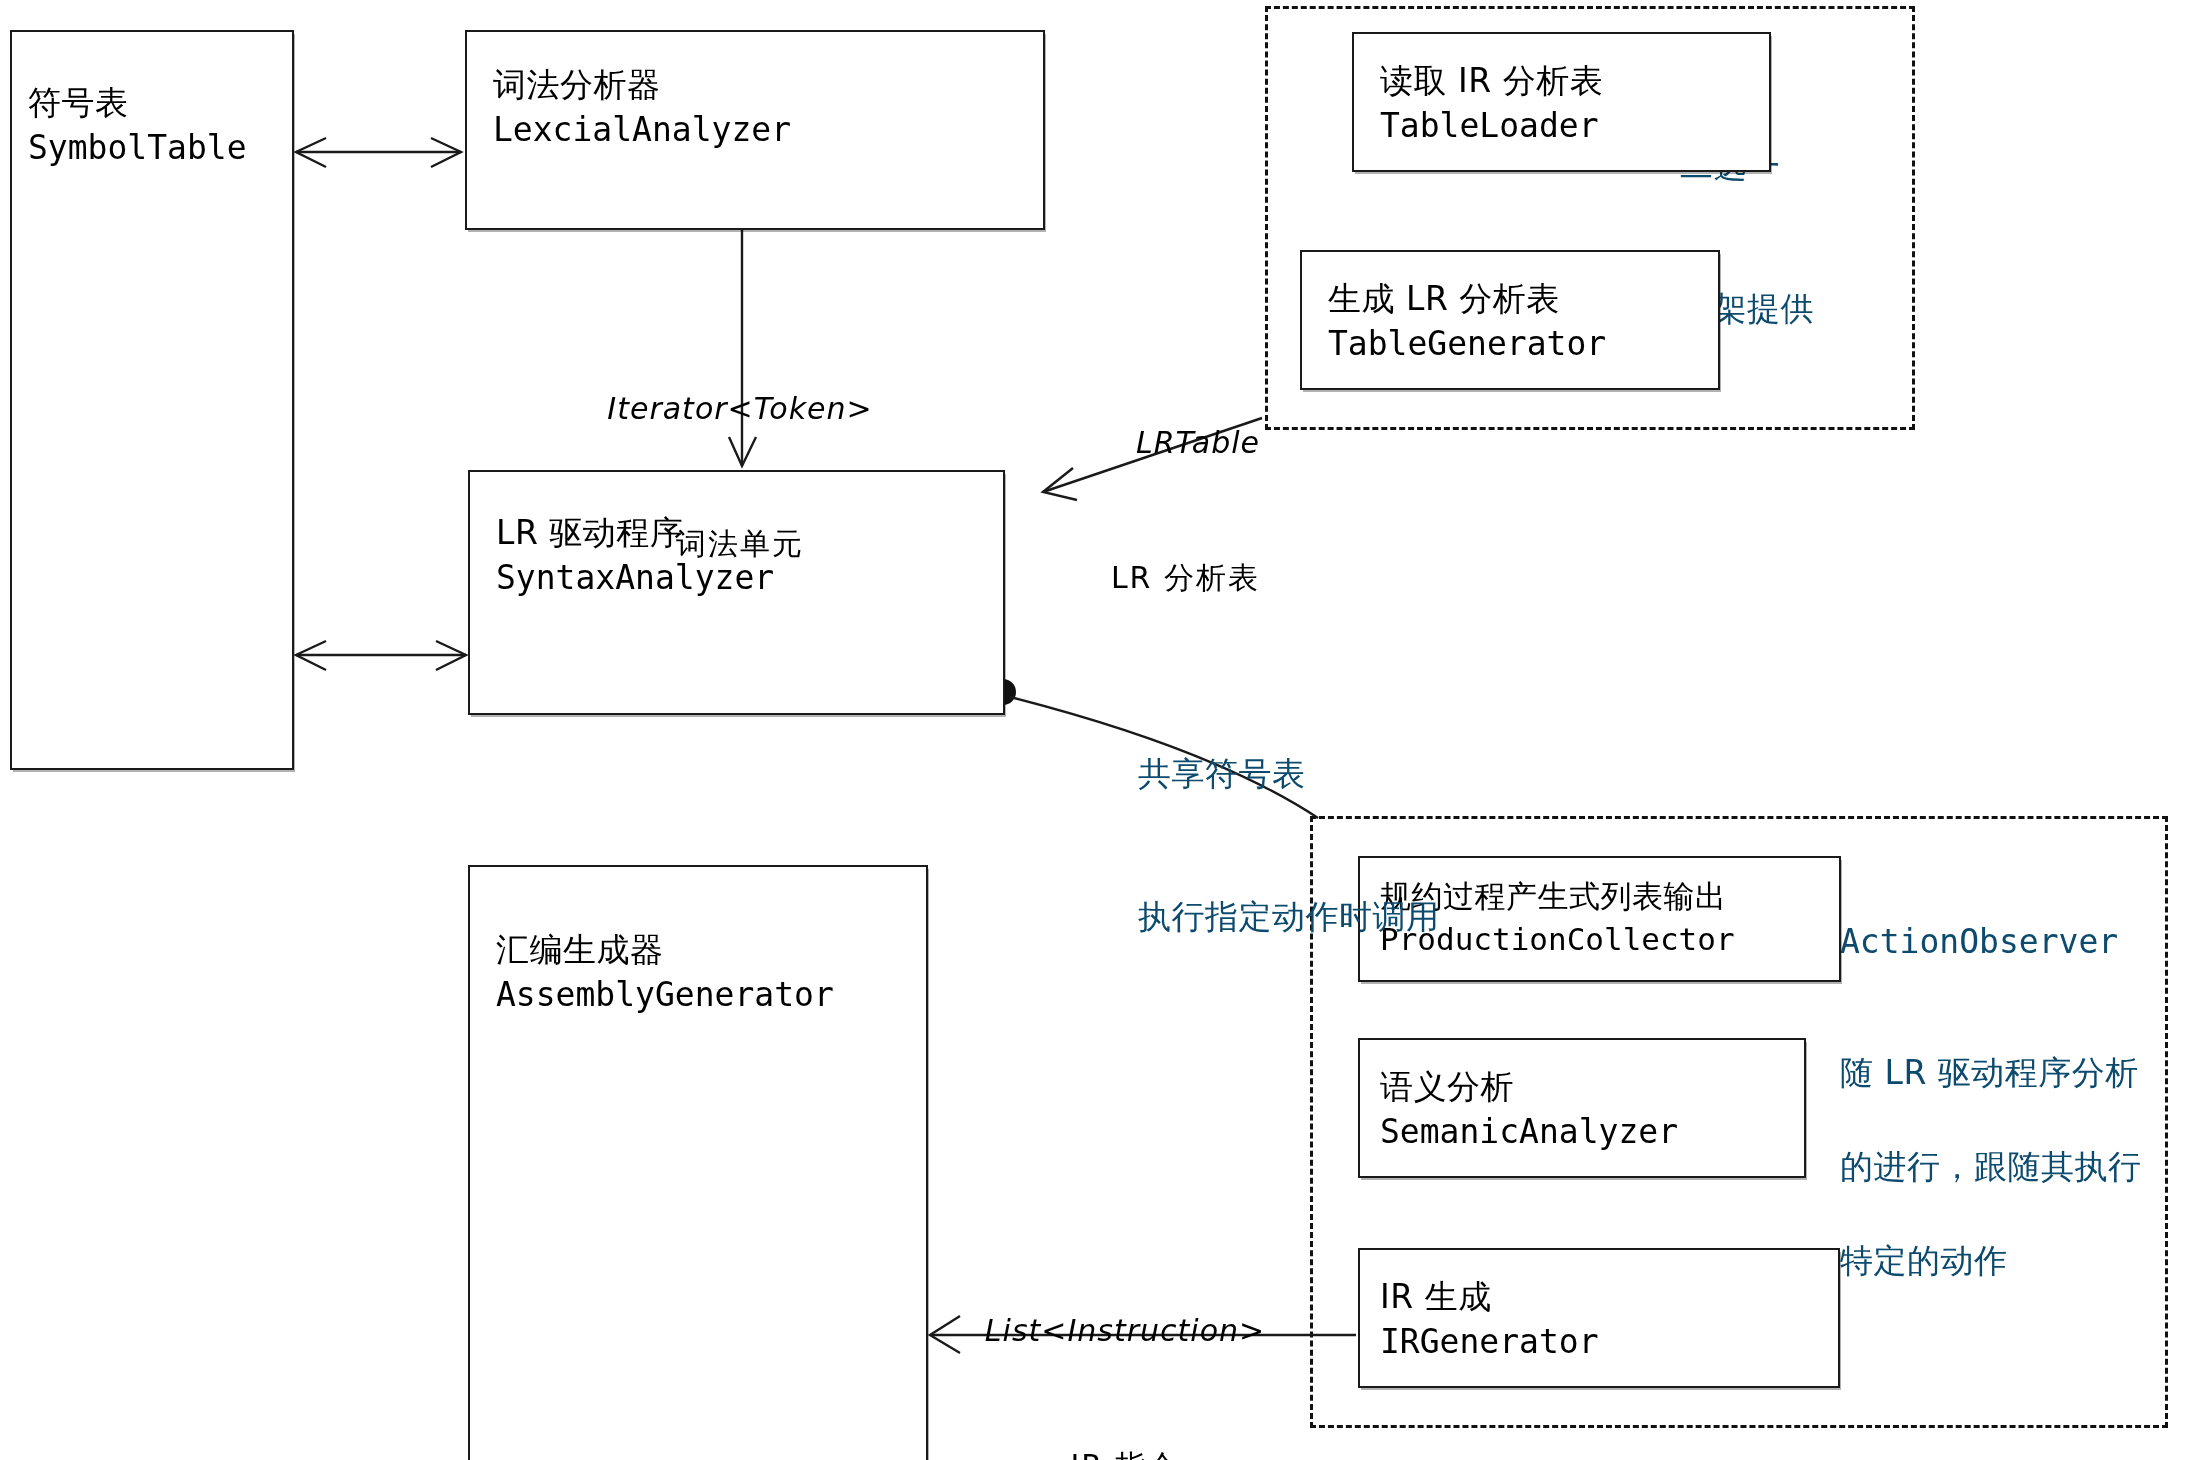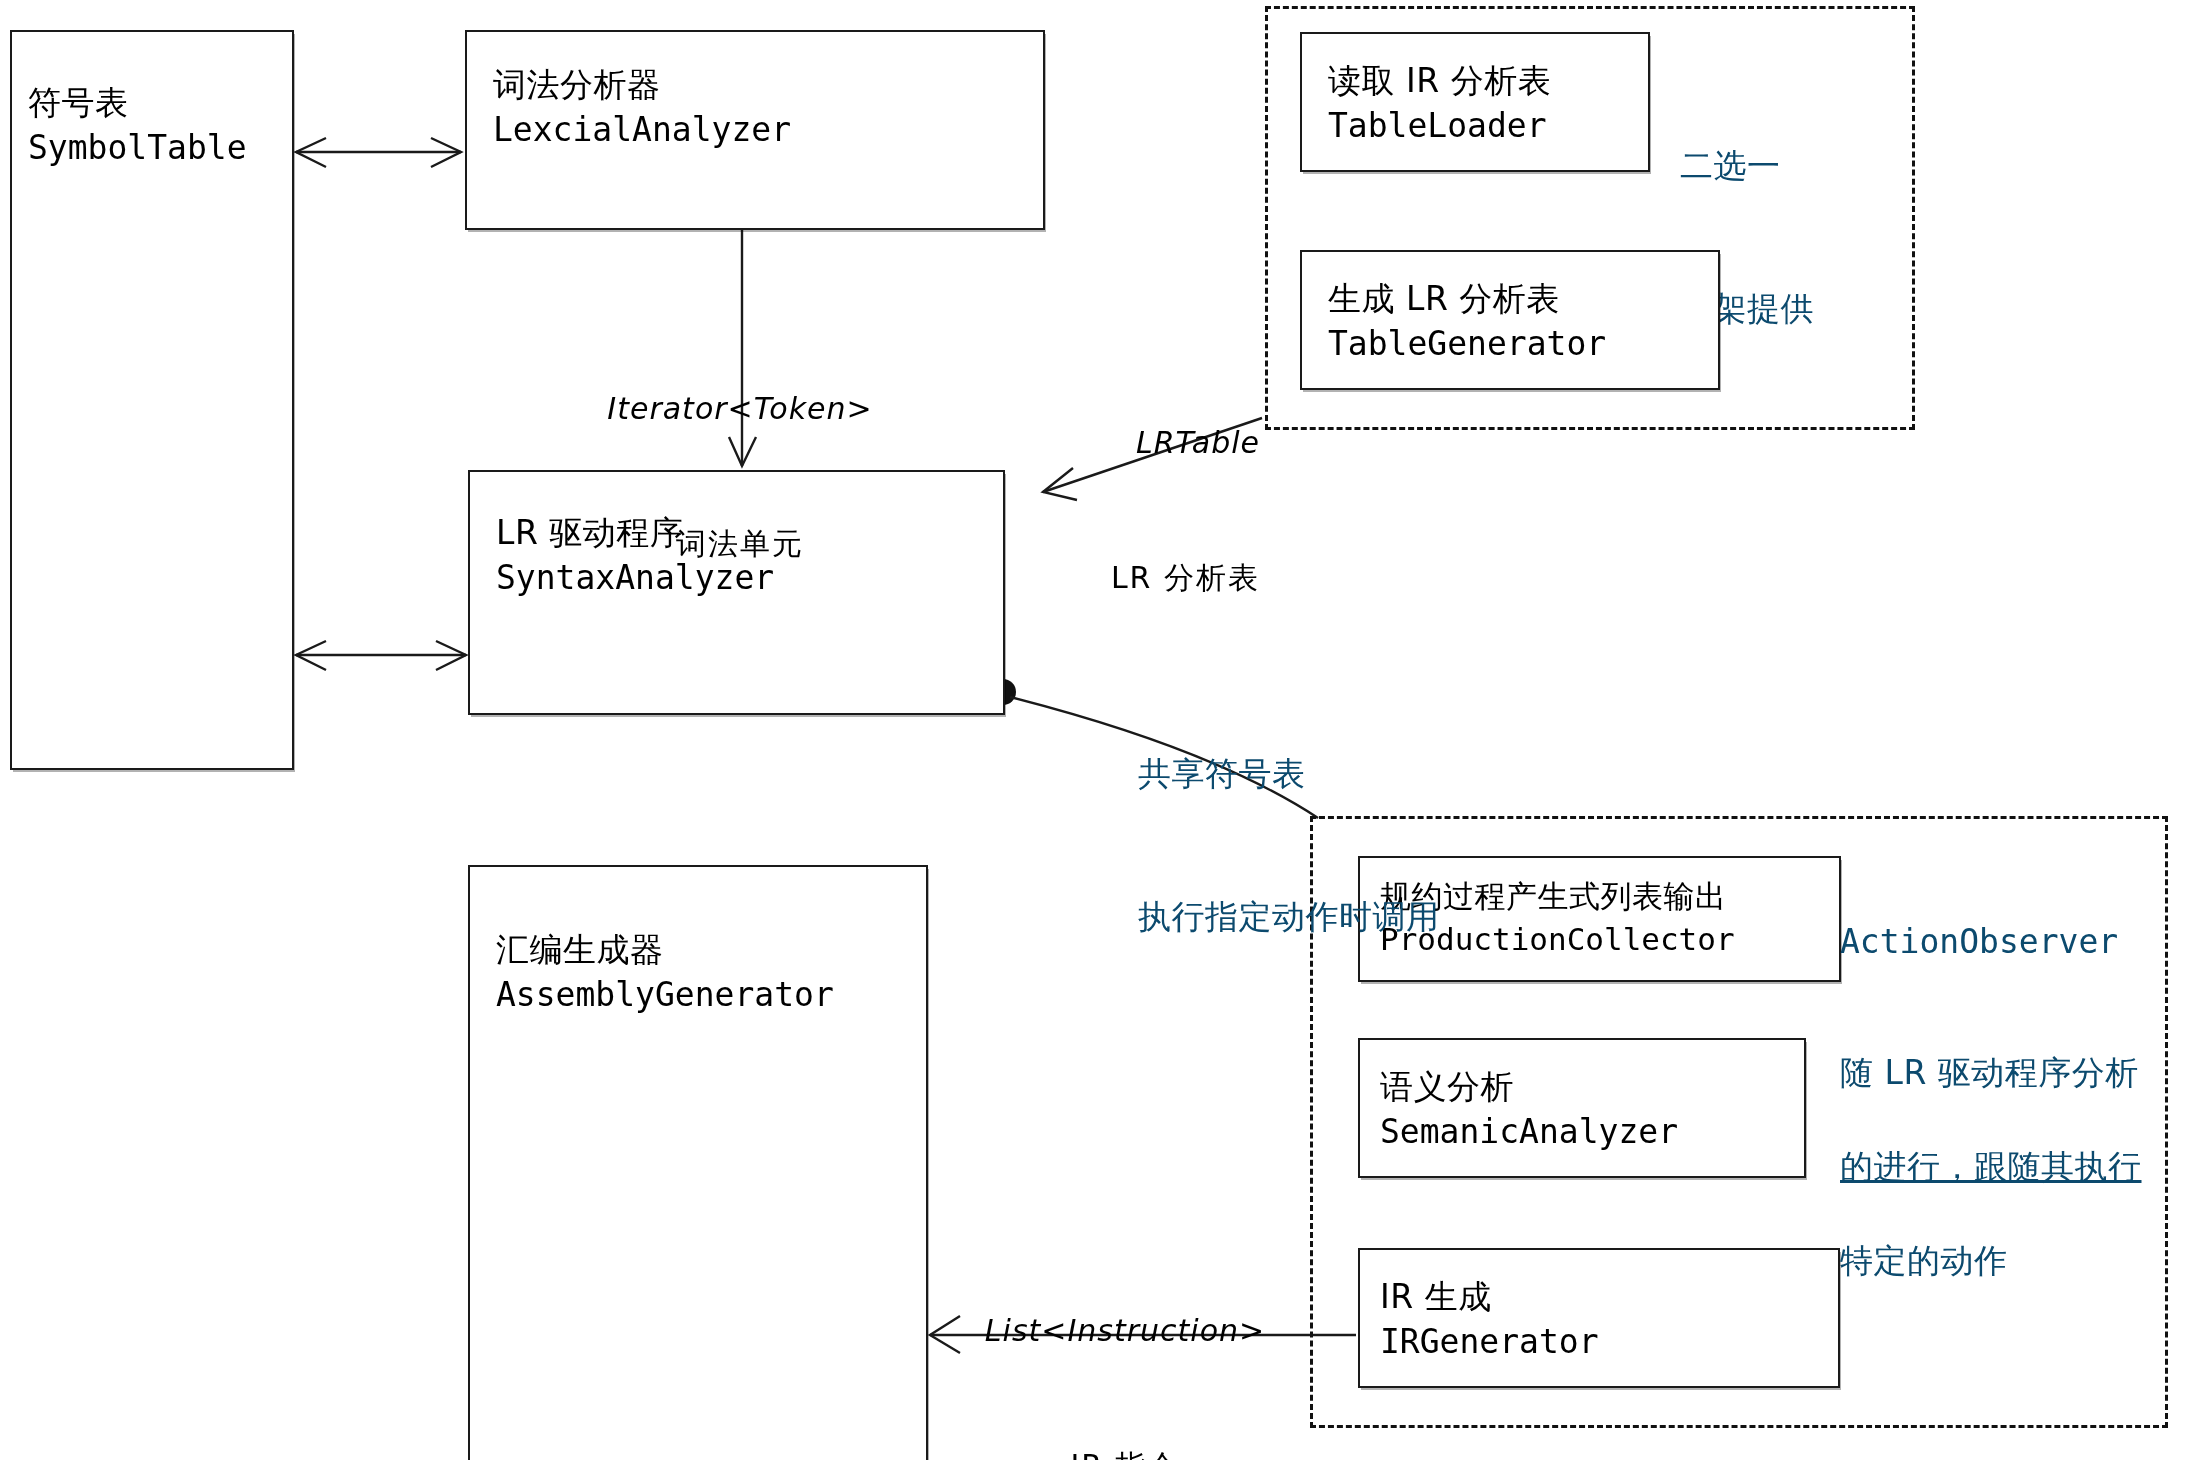--- a/index.html
+++ b/index.html
@@ -118,21 +118,21 @@
     </g>
   </svg>
 
   <div class="dashed" style="left:1265px;top:6px;width:650px;height:424px;"></div>
 
   <div class="note zh" style="left:1680px;top:46px;">
     <div>二选一</div>
     <div>框架提供</div>
   </div>
 
-  <div class="box" style="left:1300px;top:32px;width:350px;height:140px;">
+  <div class="box" style="left:1352px;top:32px;width:419px;height:140px;">
     <div class="txt zh" style="top:24px;">读取 IR 分析表</div>
     <div class="txt mono" style="top:69px;">TableLoader</div>
   </div>
 
   <div class="box" style="left:1300px;top:250px;width:420px;height:140px;">
     <div class="txt zh" style="top:24px;">生成 LR 分析表</div>
     <div class="txt mono" style="top:69px;">TableGenerator</div>
   </div>
 
   <div class="box" style="left:10px;top:30px;width:284px;height:740px;">
@@ -168,21 +168,21 @@
   </div>
 
   <div class="box" style="left:1358px;top:1248px;width:482px;height:140px;text-align:right;">
     <div class="txt zh" style="top:24px;left:20px;">IR 生成</div>
     <div class="txt mono" style="top:69px;left:20px;">IRGenerator</div>
   </div>
 
   <div class="note" style="left:1840px;top:872px;width:320px;">
     <div class="mono" style="font-size:33px;">ActionObserver</div>
     <div class="zh" style="margin-top:36px;font-size:33px;">随 LR 驱动程序分析</div>
-    <div class="zh" style="font-size:33px;text-decoration:underline;">的进行，跟随其执行</div>
+    <div class="zh" style="font-size:33px;">的进行，跟随其执行</div>
     <div class="zh" style="font-size:33px;">特定的动作</div>
   </div>
 
   <div class="hand" style="left:560px;top:296px;width:360px;">
     <div>Iterator&lt;Token&gt;</div>
     <div class="cn">词法单元</div>
   </div>
 
   <div class="hand" style="left:1030px;top:330px;width:230px;text-align:right;">
     <div>LRTable</div>

